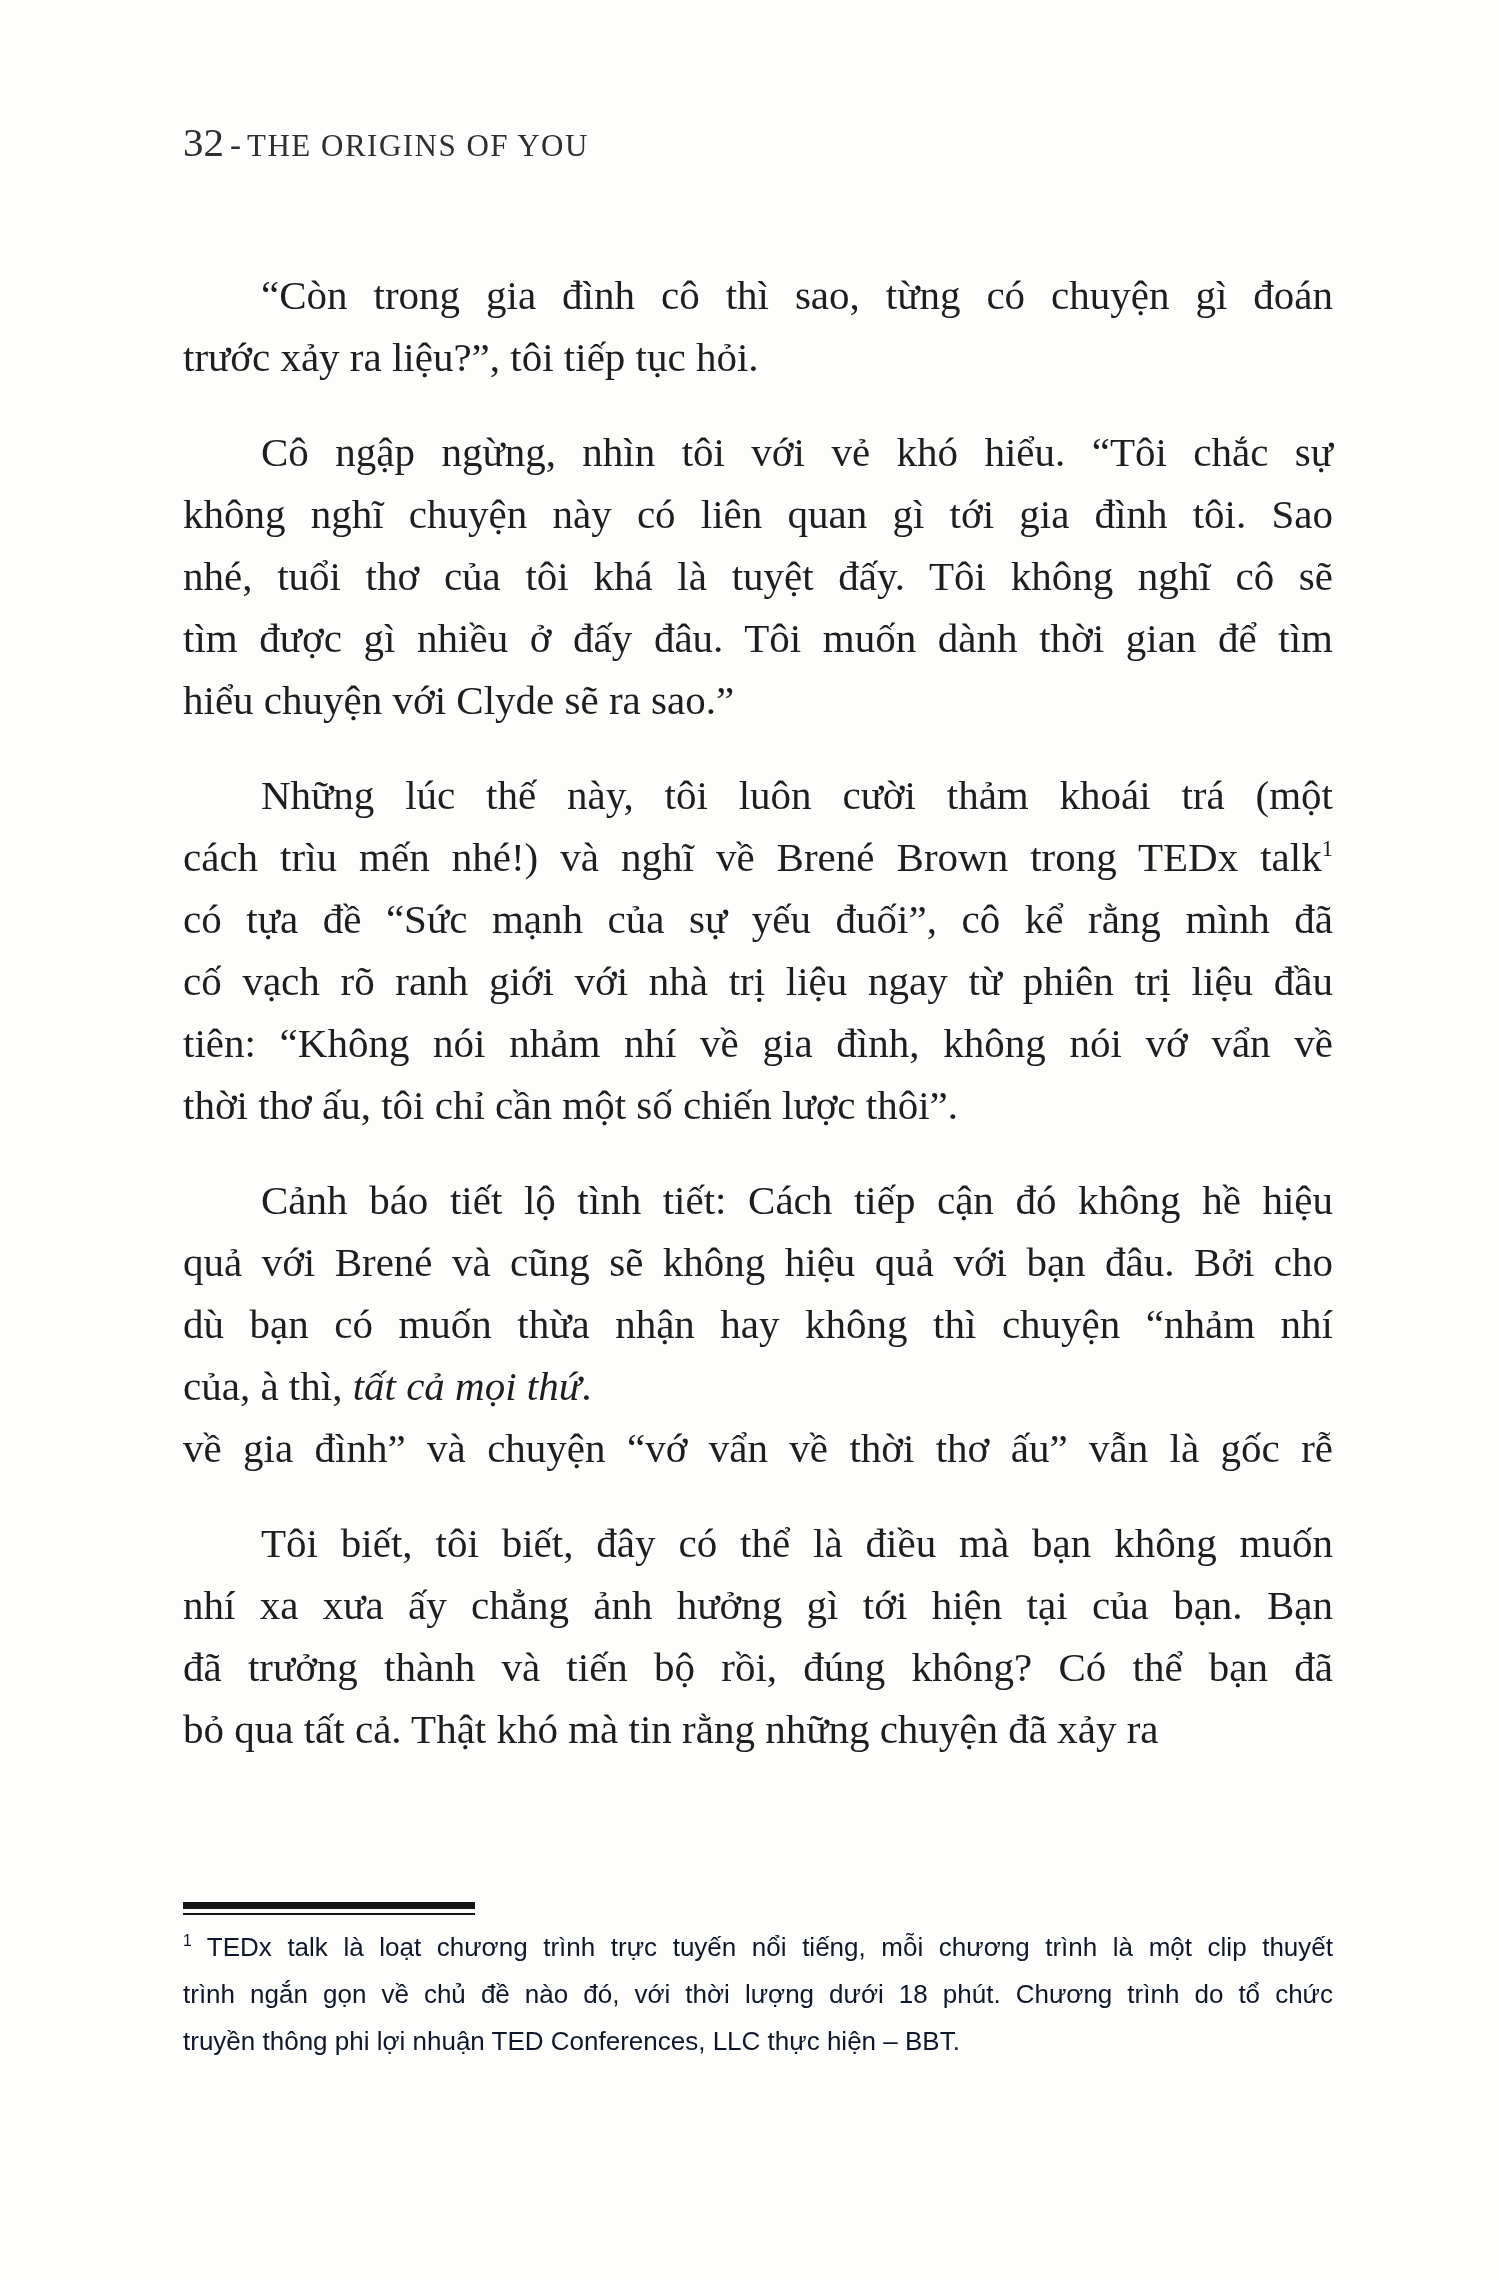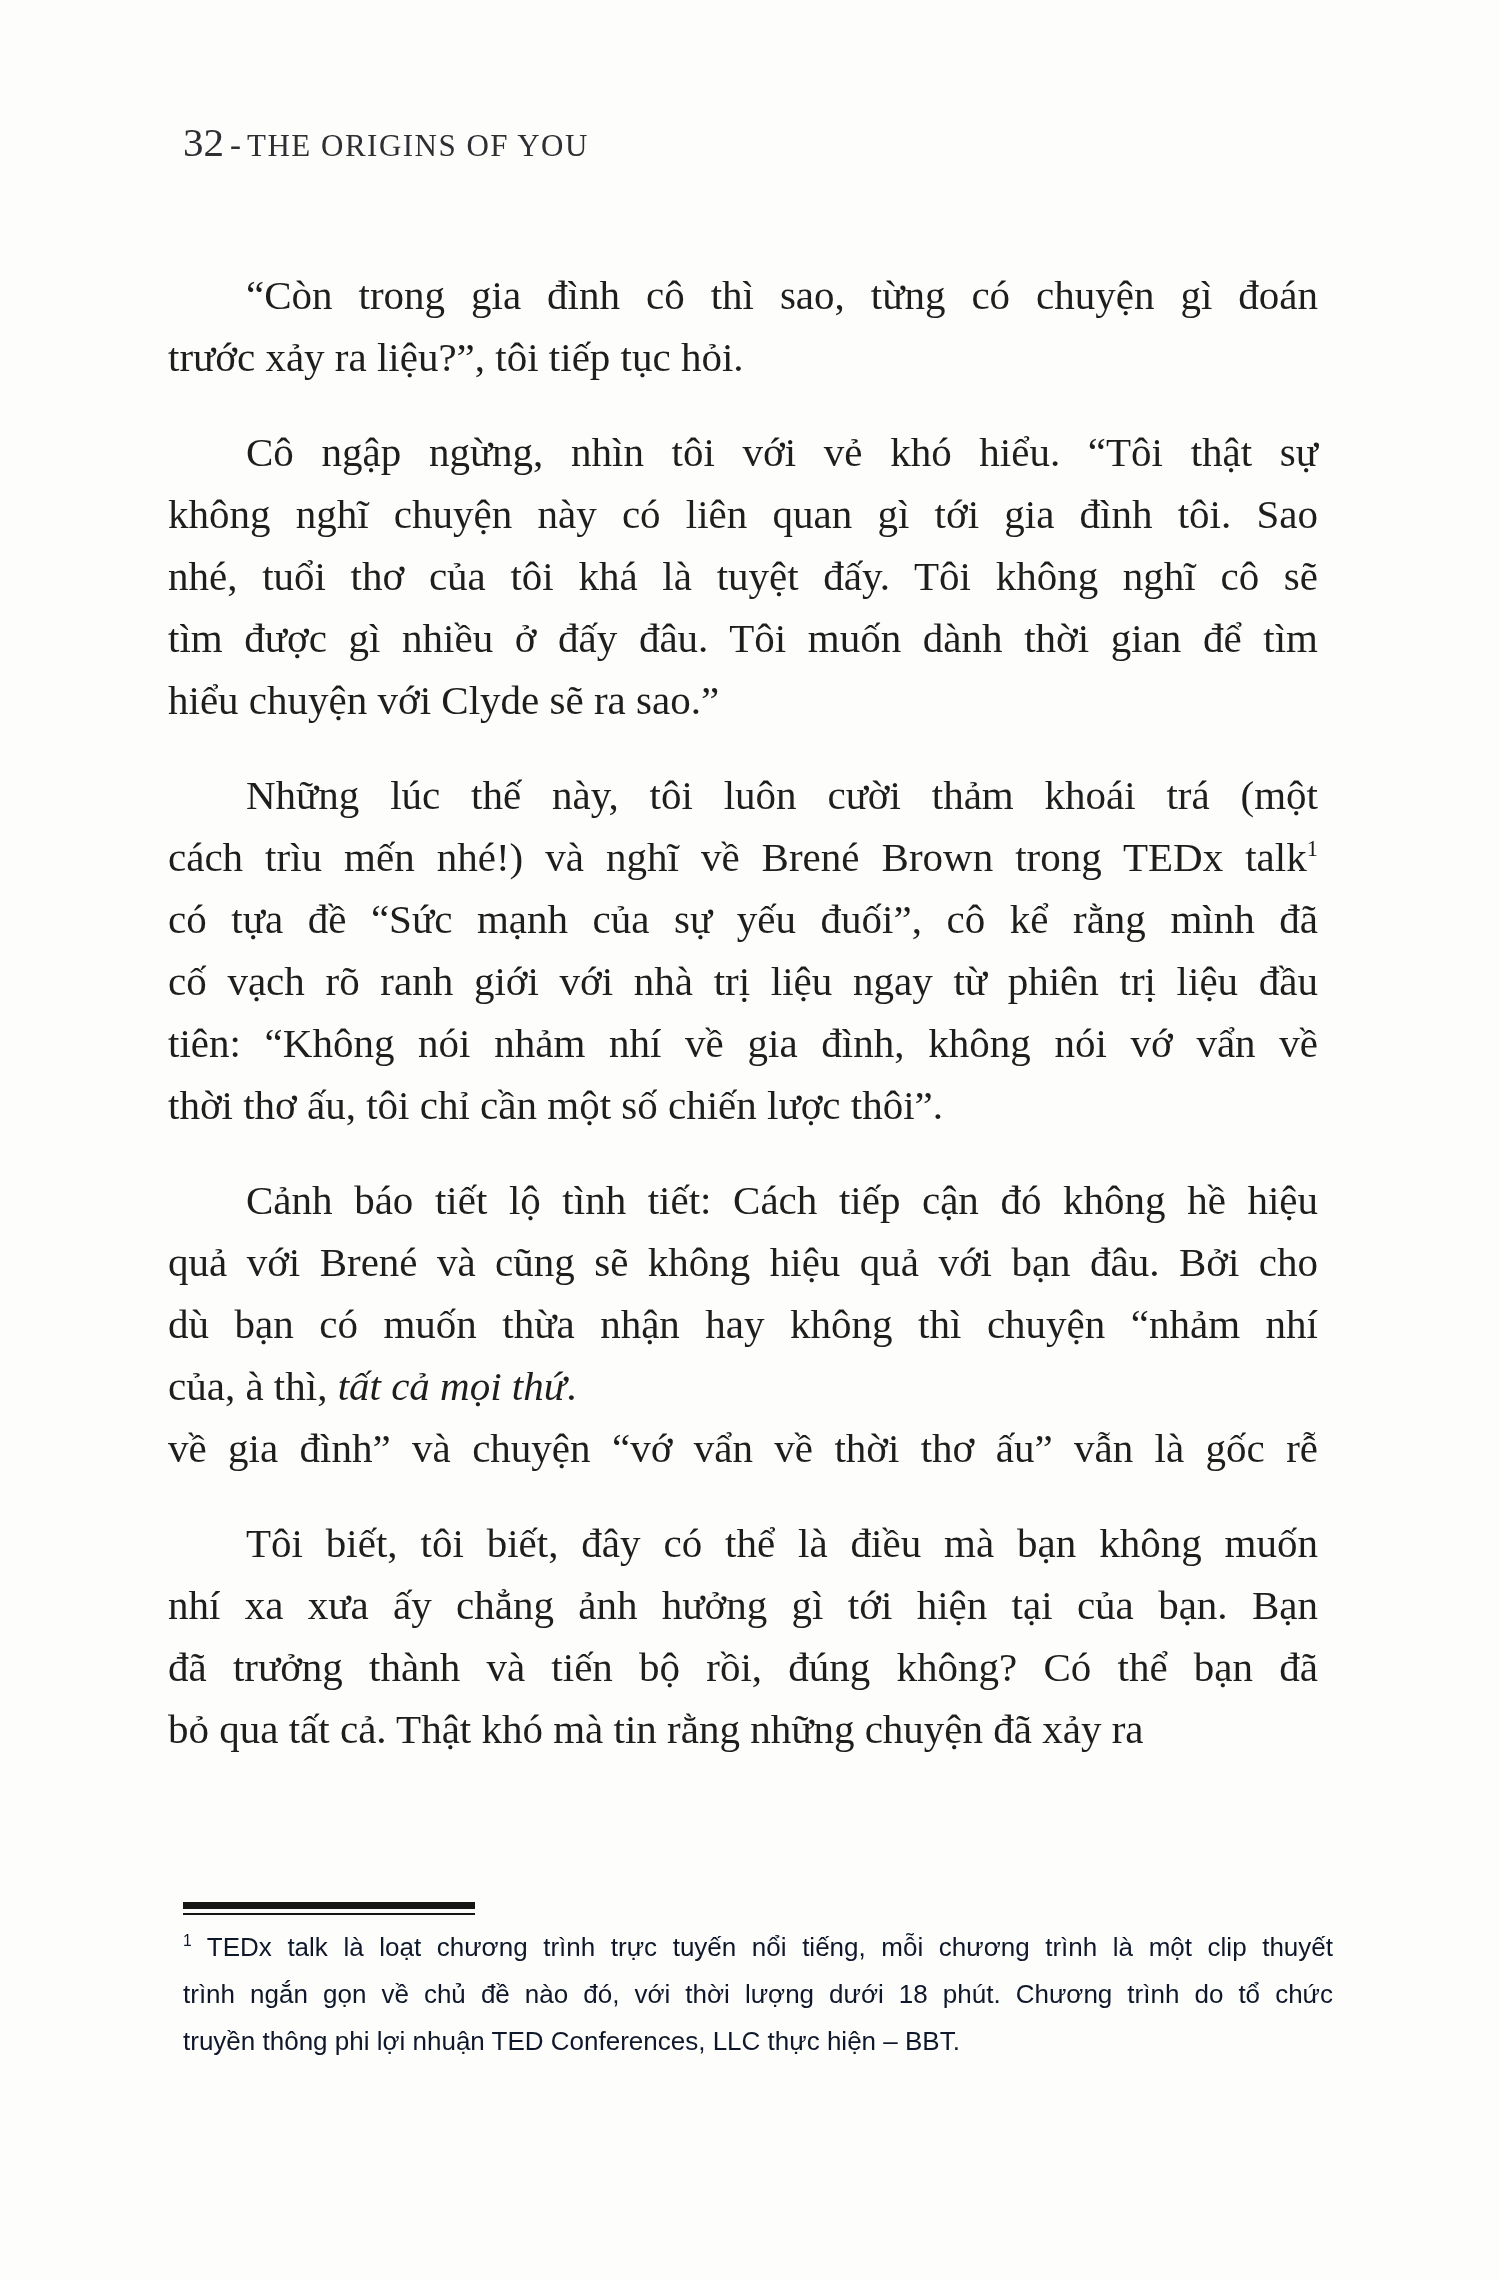--- a/index.html
+++ b/index.html
@@ -18,21 +18,21 @@
     top: 118px;
     color: #2e2e33;
     white-space: nowrap;
   }
   .running-head .pagenum { font-size: 41px; }
   .running-head .sep     { font-size: 33px; padding: 0 6px; }
   .running-head .title   { font-size: 31px; letter-spacing: 1.5px; }
 
   .body-text {
     position: absolute;
-    left: 168px;
+    left: 183px;
     top: 264px;
     width: 1150px;
     font-size: 41px;
     line-height: 62px;
   }
   .para + .para { margin-top: 33px; }
   .line {
     text-align: justify;
     text-align-last: justify;
     text-justify: inter-word;
@@ -77,21 +77,21 @@
   <div class="running-head">
     <span class="pagenum">32</span><span class="sep">-</span><span class="title">THE ORIGINS OF YOU</span>
   </div>
 
   <div class="body-text" id="body-text">
       <div class="para">
         <div class="line first"><span>“Còn trong gia đình cô thì sao, từng có chuyện gì đoán</span></div>
         <div class="line last"><span>trước xảy ra liệu?”, tôi tiếp tục hỏi.</span></div>
       </div>
       <div class="para">
-        <div class="line first"><span>Cô ngập ngừng, nhìn tôi với vẻ khó hiểu. “Tôi thật sự</span></div>
+        <div class="line first"><span>Cô ngập ngừng, nhìn tôi với vẻ khó hiểu. “Tôi chắc sự</span></div>
         <div class="line"><span>không nghĩ chuyện này có liên quan gì tới gia đình tôi. Sao</span></div>
         <div class="line"><span>nhé, tuổi thơ của tôi khá là tuyệt đấy. Tôi không nghĩ cô sẽ</span></div>
         <div class="line"><span>tìm được gì nhiều ở đấy đâu. Tôi muốn dành thời gian để tìm</span></div>
         <div class="line last"><span>hiểu chuyện với Clyde sẽ ra sao.”</span></div>
       </div>
       <div class="para">
         <div class="line first"><span>Những lúc thế này, tôi luôn cười thảm khoái trá (một</span></div>
         <div class="line"><span>cách trìu mến nhé!) và nghĩ về Brené Brown trong TEDx talk</span><sup>1</sup></div>
         <div class="line"><span>có tựa đề “Sức mạnh của sự yếu đuối”, cô kể rằng mình đã</span></div>
         <div class="line"><span>cố vạch rõ ranh giới với nhà trị liệu ngay từ phiên trị liệu đầu</span></div>

